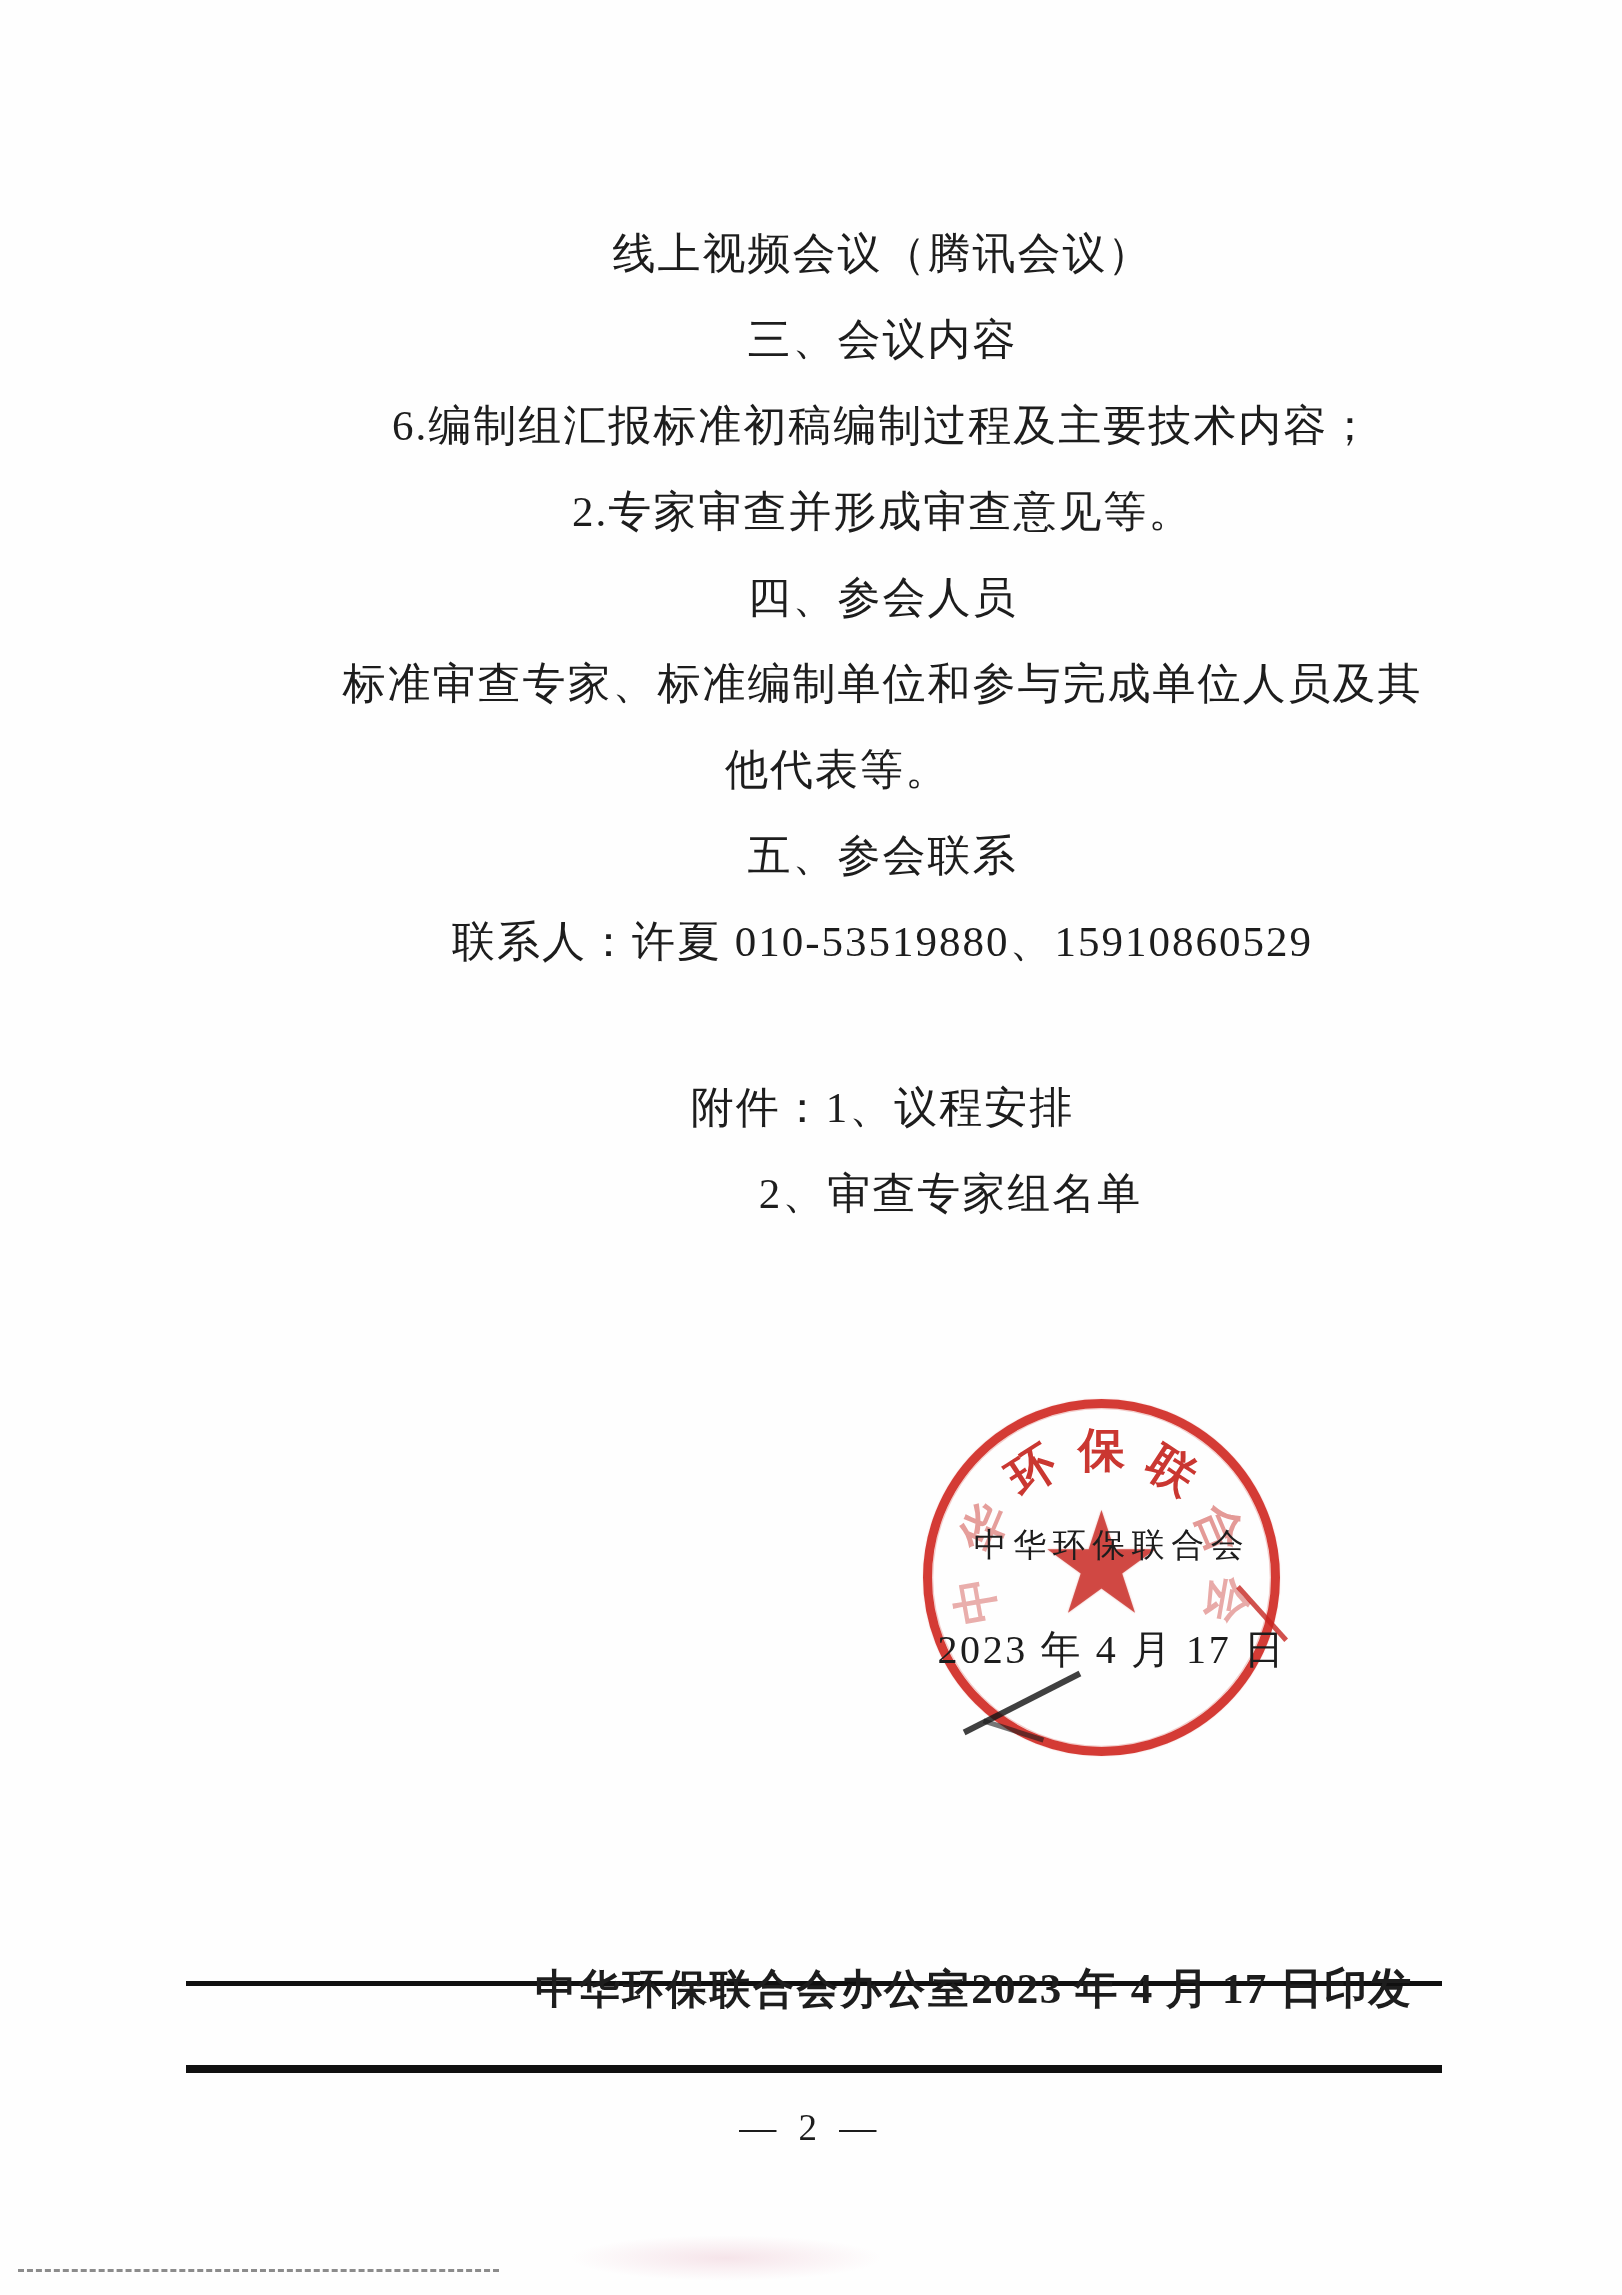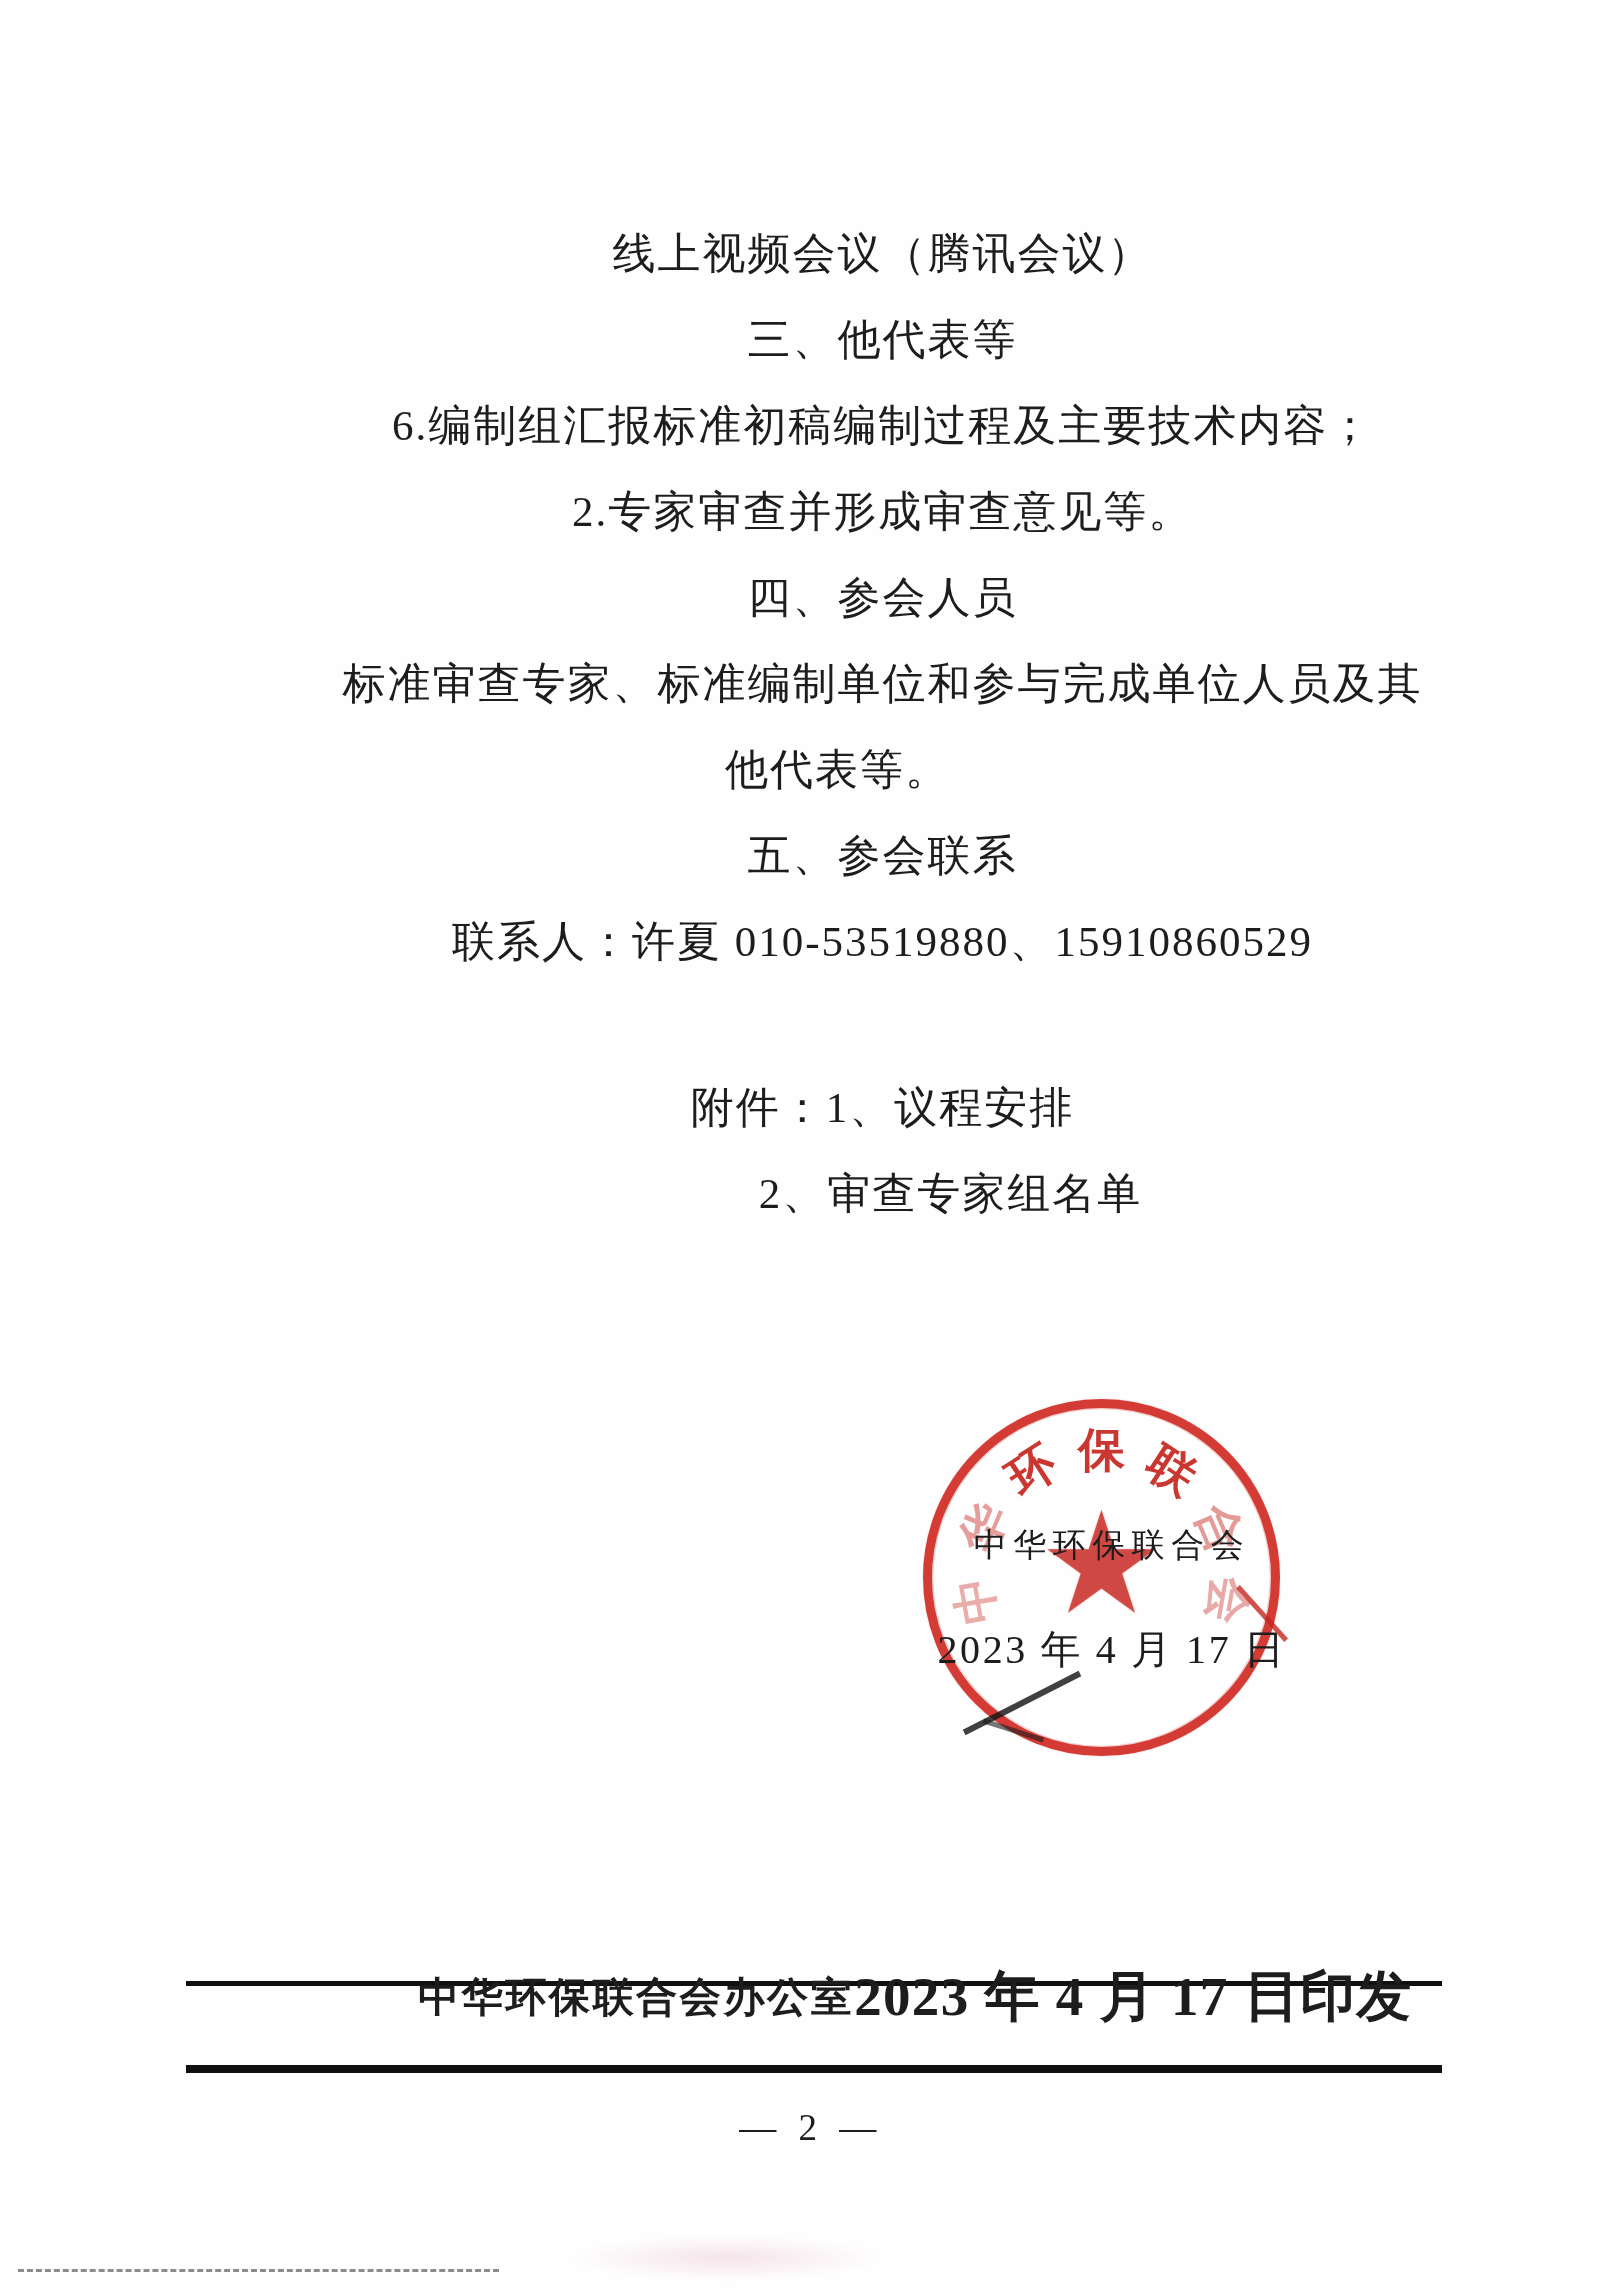--- a/index.html
+++ b/index.html
@@ -93,35 +93,35 @@
   .rule-bottom{top:2065px;height:7.9px;}
   .footer-row{
     position:absolute;left:186px;top:1960px;width:1256px;
     display:flex;justify-content:flex-end;align-items:center;
     padding:0;box-sizing:border-box;
   }
   .footer-office{
     margin-left:54px;font-size:41px;font-weight:600;letter-spacing:2.6px;white-space:nowrap;
   }
   .footer-date{
-    margin-right:29.4px;font-size:55px;font-weight:600;letter-spacing:1.3px;white-space:nowrap;
+    margin-right:29.4px;font-size:43px;font-weight:600;letter-spacing:1.3px;white-space:nowrap;
   }
   .page-num{
     position:absolute;left:0;top:2106px;width:1622px;text-align:center;
     font-size:37px;letter-spacing:6.5px;
   }
 </style>
 </head>
 <body>
 
 <div class="page">
 
   <section class="body-text">
     <p class="ln ind2">线上视频会议（腾讯会议）</p>
-    <p class="ln ind2">三、他代表等</p>
+    <p class="ln ind2">三、会议内容</p>
     <p class="ln ind2">6.编制组汇报标准初稿编制过程及主要技术内容；</p>
     <p class="ln ind2">2.专家审查并形成审查意见等。</p>
     <p class="ln ind2">四、参会人员</p>
     <p class="ln ind2">标准审查专家、标准编制单位和参与完成单位人员及其</p>
     <p class="ln">他代表等。</p>
     <p class="ln ind2">五、参会联系</p>
     <p class="ln ind2">联系人：许夏 010-53519880、15910860529</p>
     <div class="spacer"></div>
     <p class="ln ind2">附件：1、议程安排</p>
     <p class="ln ind5">2、审查专家组名单</p>

